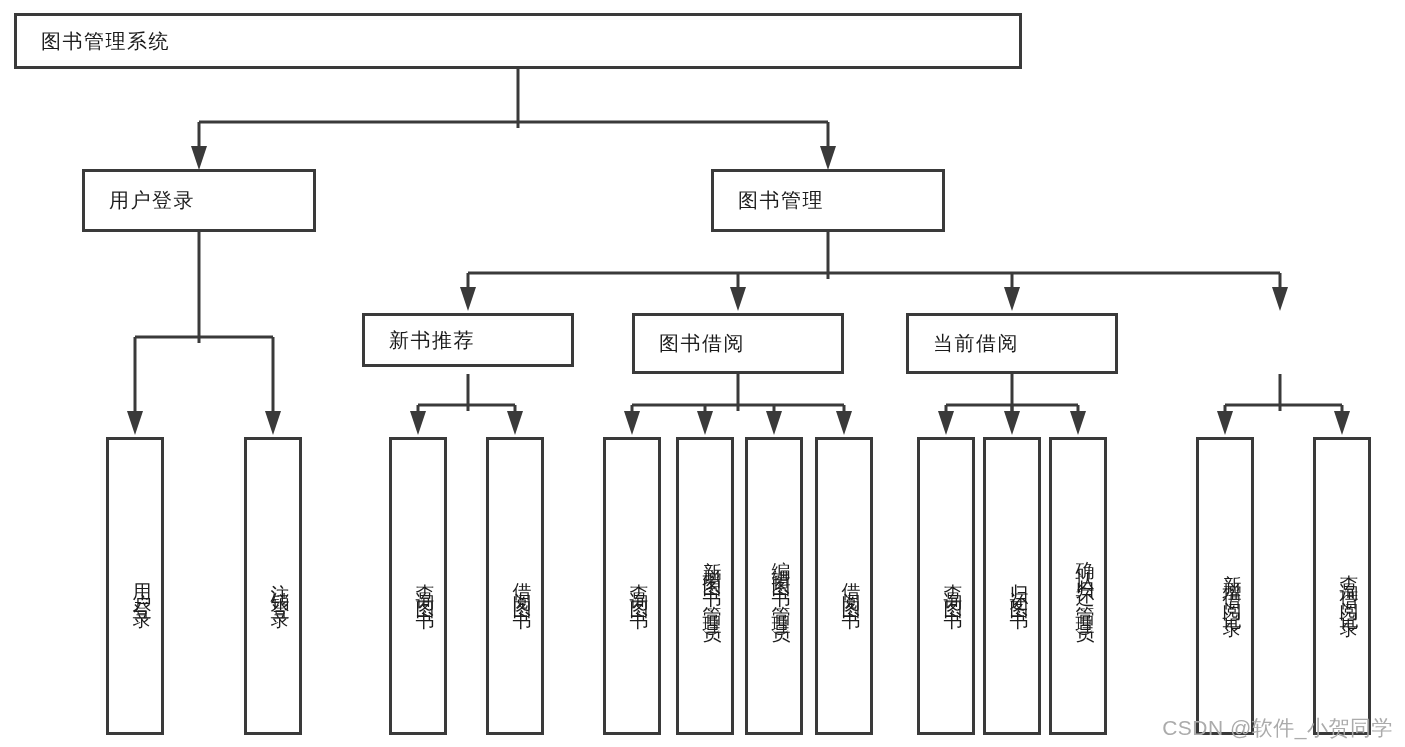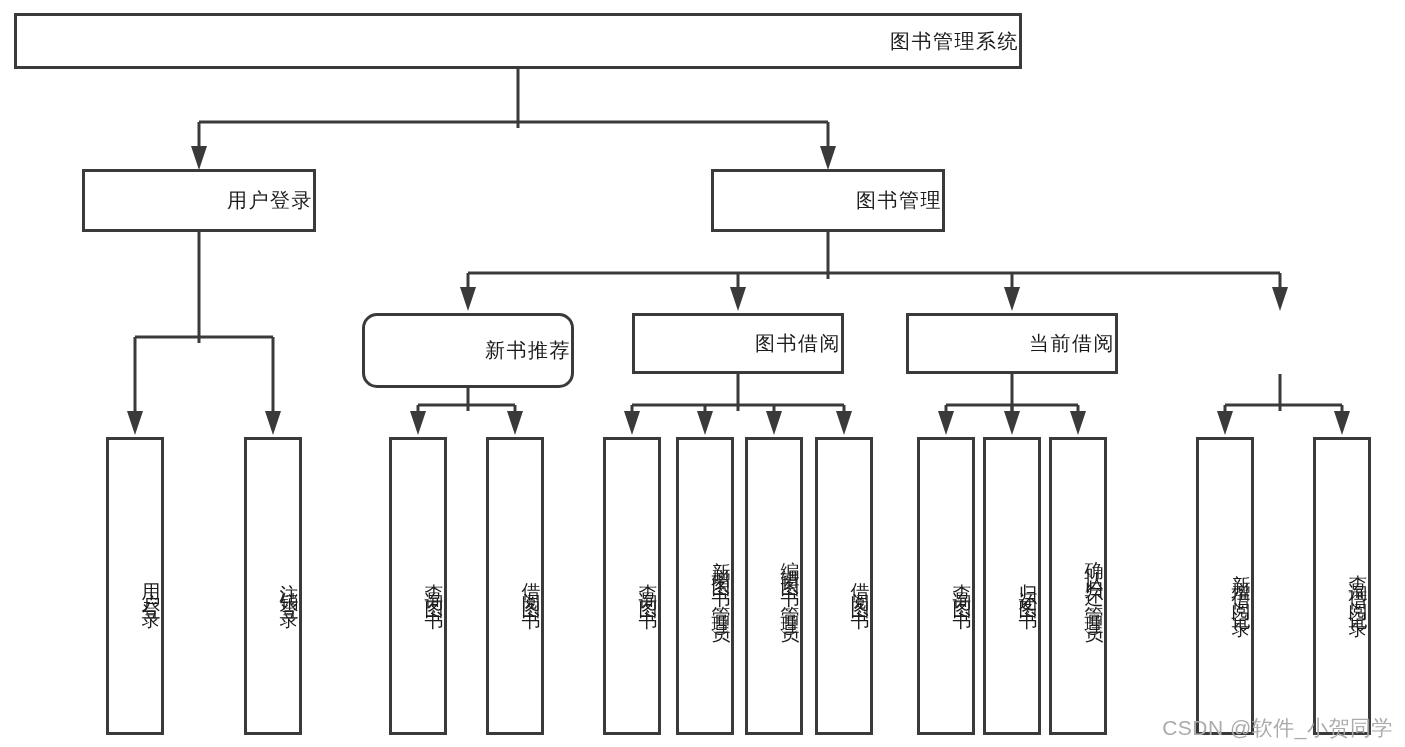--- a/index.html
+++ b/index.html
@@ -16,23 +16,24 @@
     left: 0; top: 0;
     z-index: 0;
   }
   .node {
     position: absolute;
     box-sizing: border-box;
     border: 3px solid #3a3a3a;
     background: #ffffff;
     display: flex;
     align-items: center;
-    justify-content: flex-end;
+    justify-content: flex-start;
     z-index: 1;
     color: #1b1b1b;
+    padding-left: 24px;
   }
   .hbox { font-size: 20px; letter-spacing: 1.5px; }
   .vbox { width: 58px; height: 298px; top: 437px; }
   .vtext {
     writing-mode: vertical-rl;
     text-orientation: mixed;
     font-size: 19px;
     line-height: 1;
     letter-spacing: 9px;
     color: #1b1b1b;
@@ -44,21 +45,21 @@
     font-size: 21px;
     color: #ababab;
     letter-spacing: 0.5px;
     z-index: 2;
     white-space: nowrap;
   }
   
   #root        { left: 14px;   top: 13px;  width: 1008px; height: 56px; }
   #user-login  { left: 82px;   top: 169px; width: 234px;  height: 63px; }
   #book-mgmt   { left: 711px;  top: 169px; width: 234px;  height: 63px; }
-  #new-rec     { left: 362px;  top: 313px; width: 212px;  height: 75px; border-radius: 15px; }
+  #new-rec     { left: 362px;  top: 313px; width: 212px;  height: 54px; }
   #bk-borrow   { left: 632px;  top: 313px; width: 212px;  height: 61px; }
   #cur-borrow  { left: 906px;  top: 313px; width: 212px;  height: 61px; }
   #rec-records { left: 1174px; top: 313px; width: 212px;  height: 61px; }
   #g1c0 { left: 106px; }  #g1c1 { left: 244px; }
   #g2c0 { left: 389px; }  #g2c1 { left: 486px; }
   #g3c0 { left: 603px; }  #g3c1 { left: 676px; } #g3c2 { left: 745px; } #g3c3 { left: 815px; }
   #g4c0 { left: 917px; }  #g4c1 { left: 983px; } #g4c2 { left: 1049px; }
   #g5c0 { left: 1196px; } #g5c1 { left: 1313px; }
 </style>
 </head>

